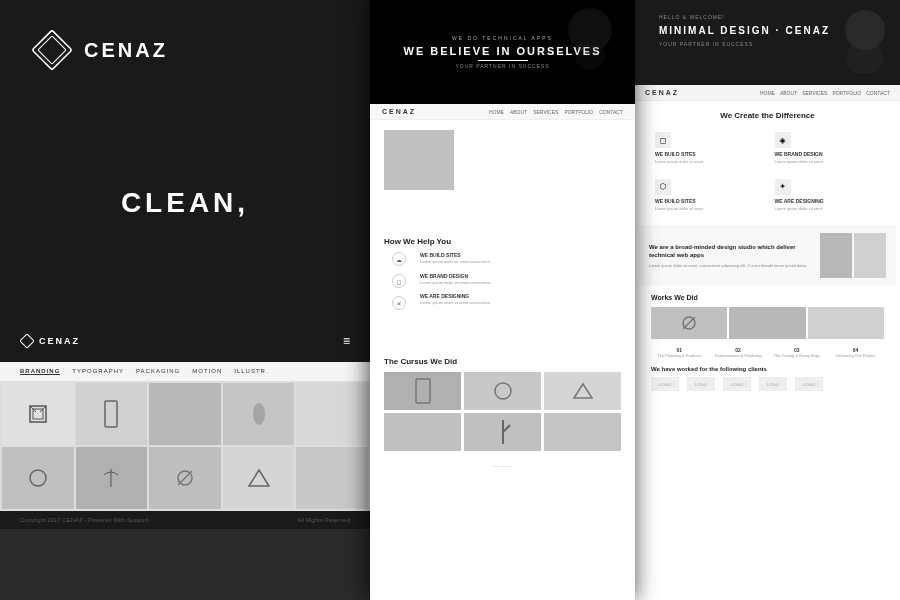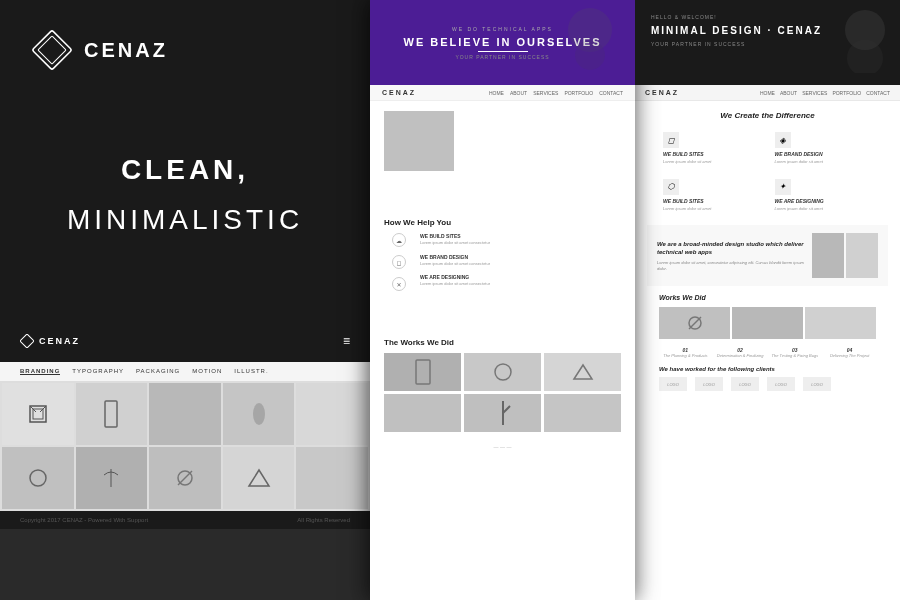--- a/index.html
+++ b/index.html
@@ -205,22 +205,22 @@
       width: 265px;
       height: 600px;
       background: #fff;
       overflow: hidden;
       flex-shrink: 0;
       position: relative;
       box-shadow: -4px 0 20px rgba(0,0,0,0.5), 4px 0 20px rgba(0,0,0,0.3);
     }
 
     .middle-hero {
-      background: #4c1d95;
-      height: 85px;
+      background: #000000;
+      height: 104px;
       position: relative;
       display: flex;
       flex-direction: column;
       align-items: center;
       justify-content: center;
       overflow: hidden;
     }
 
     .hero-bg-shape {
       position: absolute;
@@ -449,21 +449,21 @@
       height: 600px;
       background: #fff;
       overflow: hidden;
       flex-shrink: 0;
       box-shadow: -2px 0 15px rgba(0,0,0,0.3);
     }
 
     .right-hero {
       background: #1a1a1a;
       height: 85px;
-      padding: 14px 16px;
+      padding: 14px 24px;
       position: relative;
       overflow: hidden;
     }
 
     .right-hero-shape {
       position: absolute;
       right: 8px;
       top: 8px;
       width: 65px;
       height: 65px;
@@ -512,22 +512,21 @@
       display: flex;
       gap: 5px;
     }
 
     .right-nav-link {
       font-size: 5px;
       color: #666;
     }
 
     .right-content {
-      padding: 10px 24px;
-      font-style: italic;
+      padding: 10px 16px;
     }
 
     .right-section-title {
       font-size: 8px;
       font-weight: 700;
       color: #222;
       margin-bottom: 8px;
       text-align: center;
     }
 
@@ -695,21 +694,20 @@
         <svg viewBox="0 0 44 44" fill="none" xmlns="http://www.w3.org/2000/svg">
           <rect x="8" y="8" width="28" height="28" rx="2" transform="rotate(45 22 22)" stroke="white" stroke-width="1.5" fill="none"></rect>
           <rect x="12" y="12" width="20" height="20" rx="1" transform="rotate(45 22 22)" stroke="white" stroke-width="1" fill="none"></rect>
         </svg>
       </div>
       <span class="logo-text">CENAZ</span>
     </div>
 
     <div class="tagline">
       <div class="tagline-line bold">CLEAN,</div>
-      <div class="tagline-line">MINIMALISTIC</div>
     </div>
   </div>
 
   <div class="left-bottom">
     <div class="portfolio-header">
       <div class="portfolio-logo">
         <svg class="portfolio-logo-diamond" viewBox="0 0 14 14" fill="none">
           <rect x="2" y="2" width="10" height="10" transform="rotate(45 7 7)" stroke="white" stroke-width="1" fill="none"></rect>
         </svg>
         <span>CENAZ</span>
@@ -829,21 +827,21 @@
           </div>
           <div>
             <div class="how-item-title">WE ARE DESIGNING</div>
             <div class="how-item-body">Lorem ipsum dolor sit amet consectetur</div>
           </div>
         </div>
       </div>
     </div>
 
     <div class="works-section">
-      <div class="section-title">The Works We Did</div>
+      <div class="section-title">The Cursus We Did</div>
       <div class="works-grid">
         <div class="work-cell">
           <svg style="position:absolute;top:50%;left:50%;transform:translate(-50%,-50%)" width="20" height="30" viewBox="0 0 20 30">
             <rect x="3" y="3" width="14" height="24" rx="1" fill="none" stroke="#777" stroke-width="1.5"></rect>
           </svg>
         </div>
         <div class="work-cell">
           <svg style="position:absolute;top:50%;left:50%;transform:translate(-50%,-50%)" width="22" height="22" viewBox="0 0 22 22">
             <circle cx="11" cy="11" r="8" fill="none" stroke="#777" stroke-width="1.5"></circle>
           </svg>

